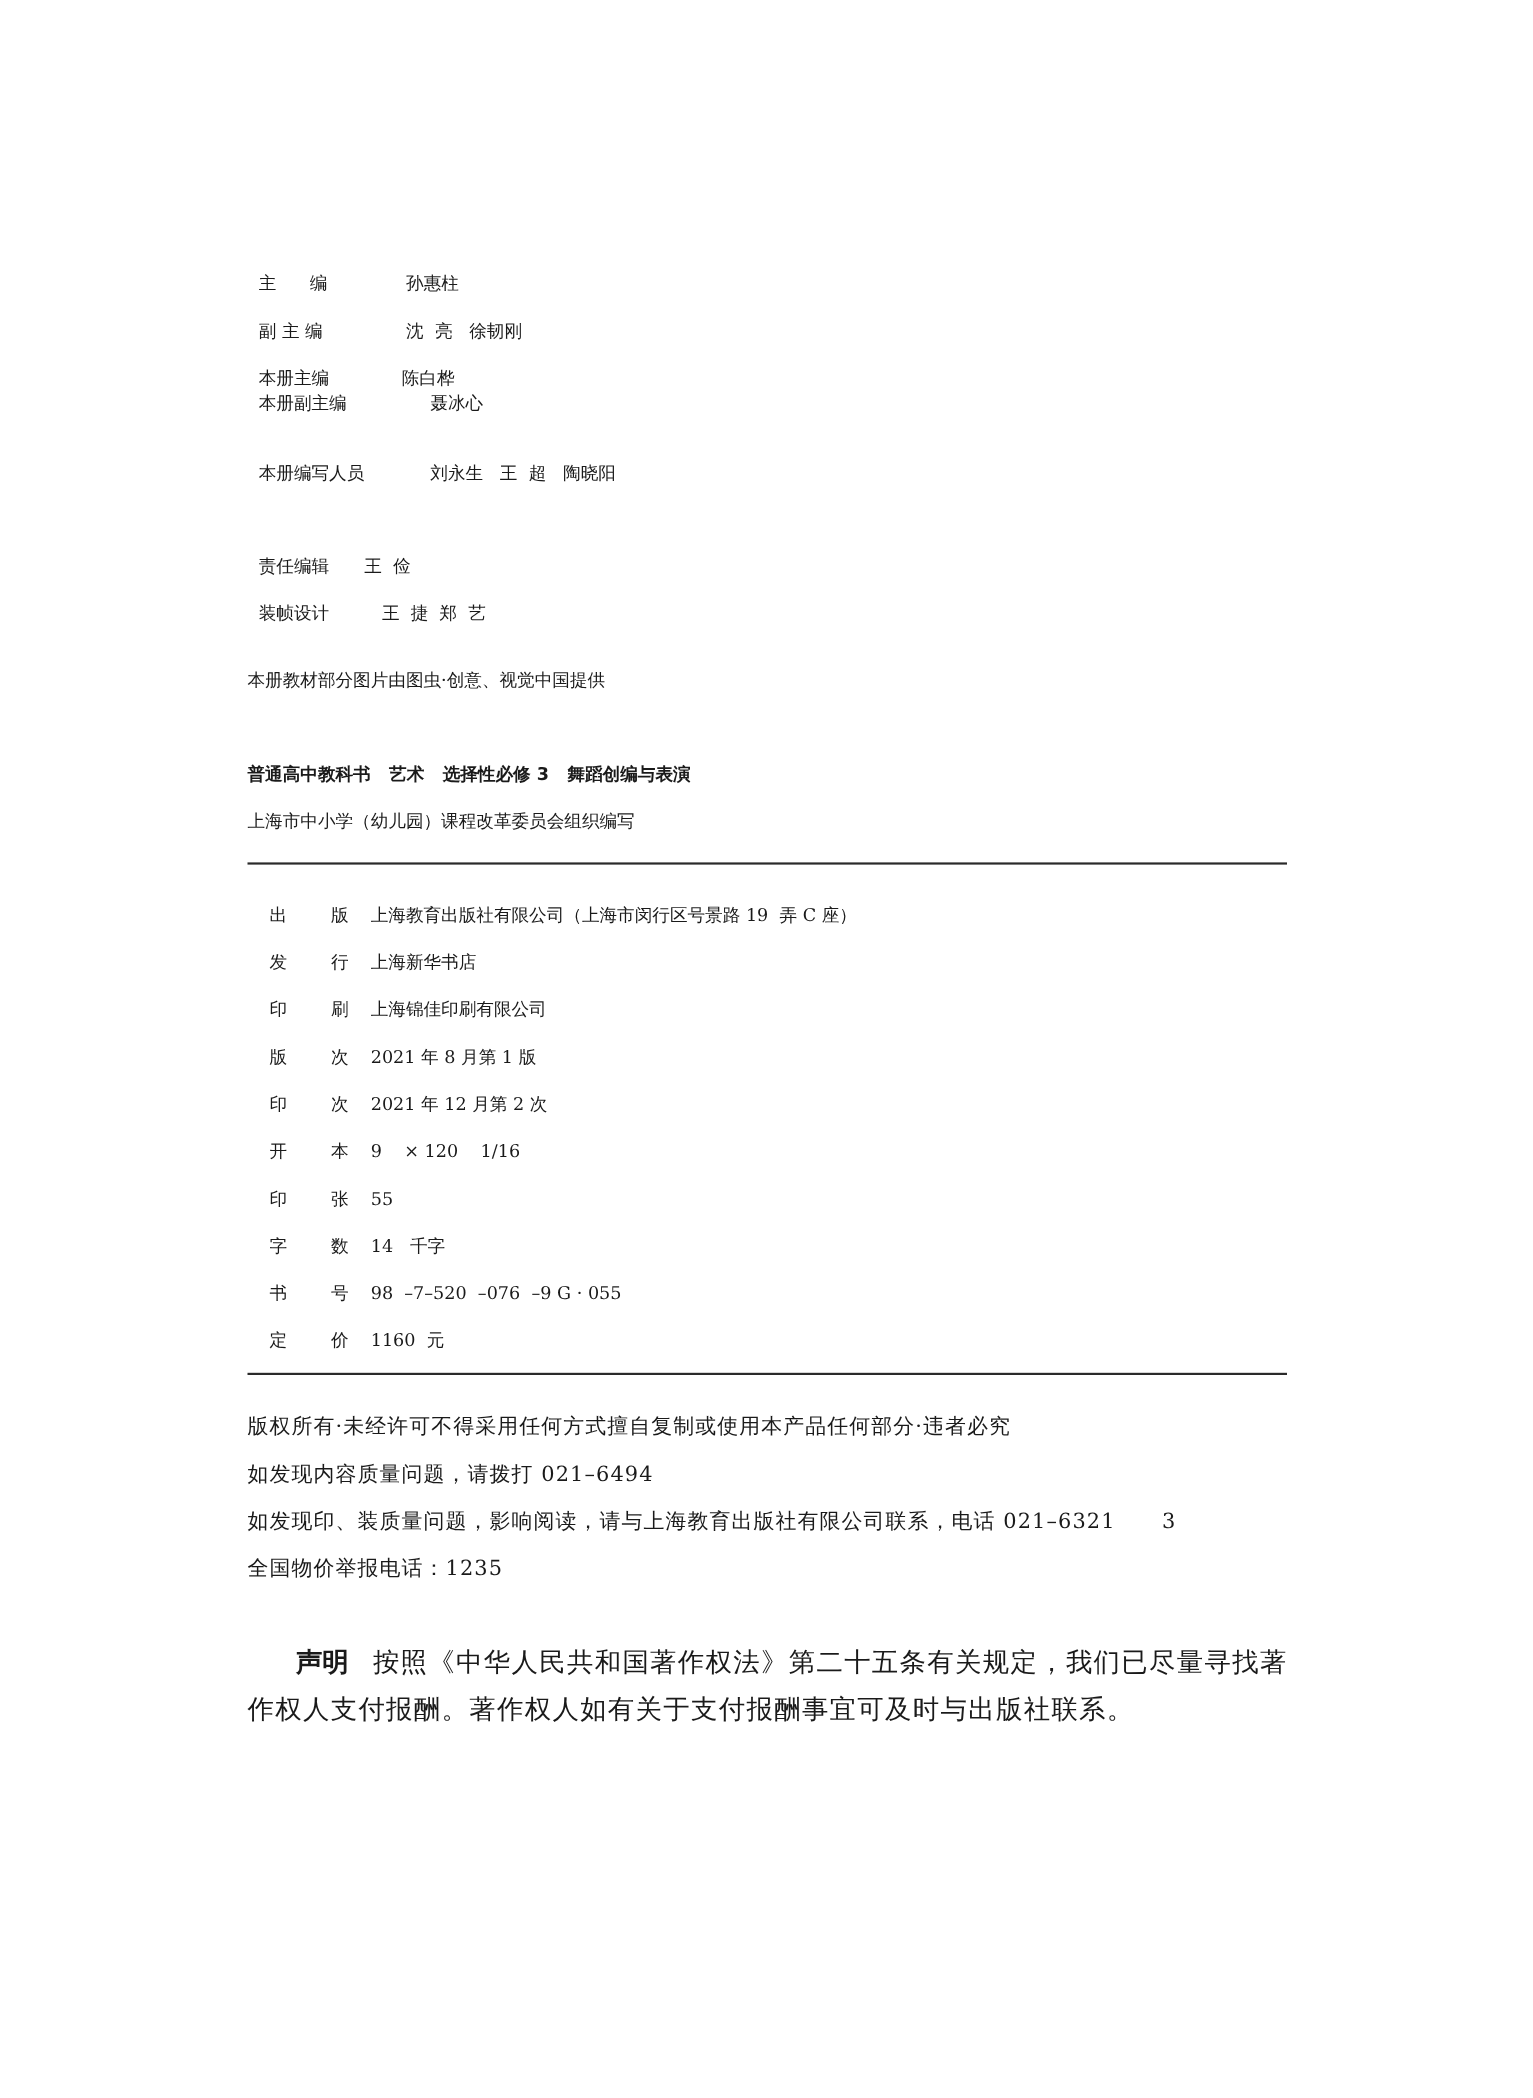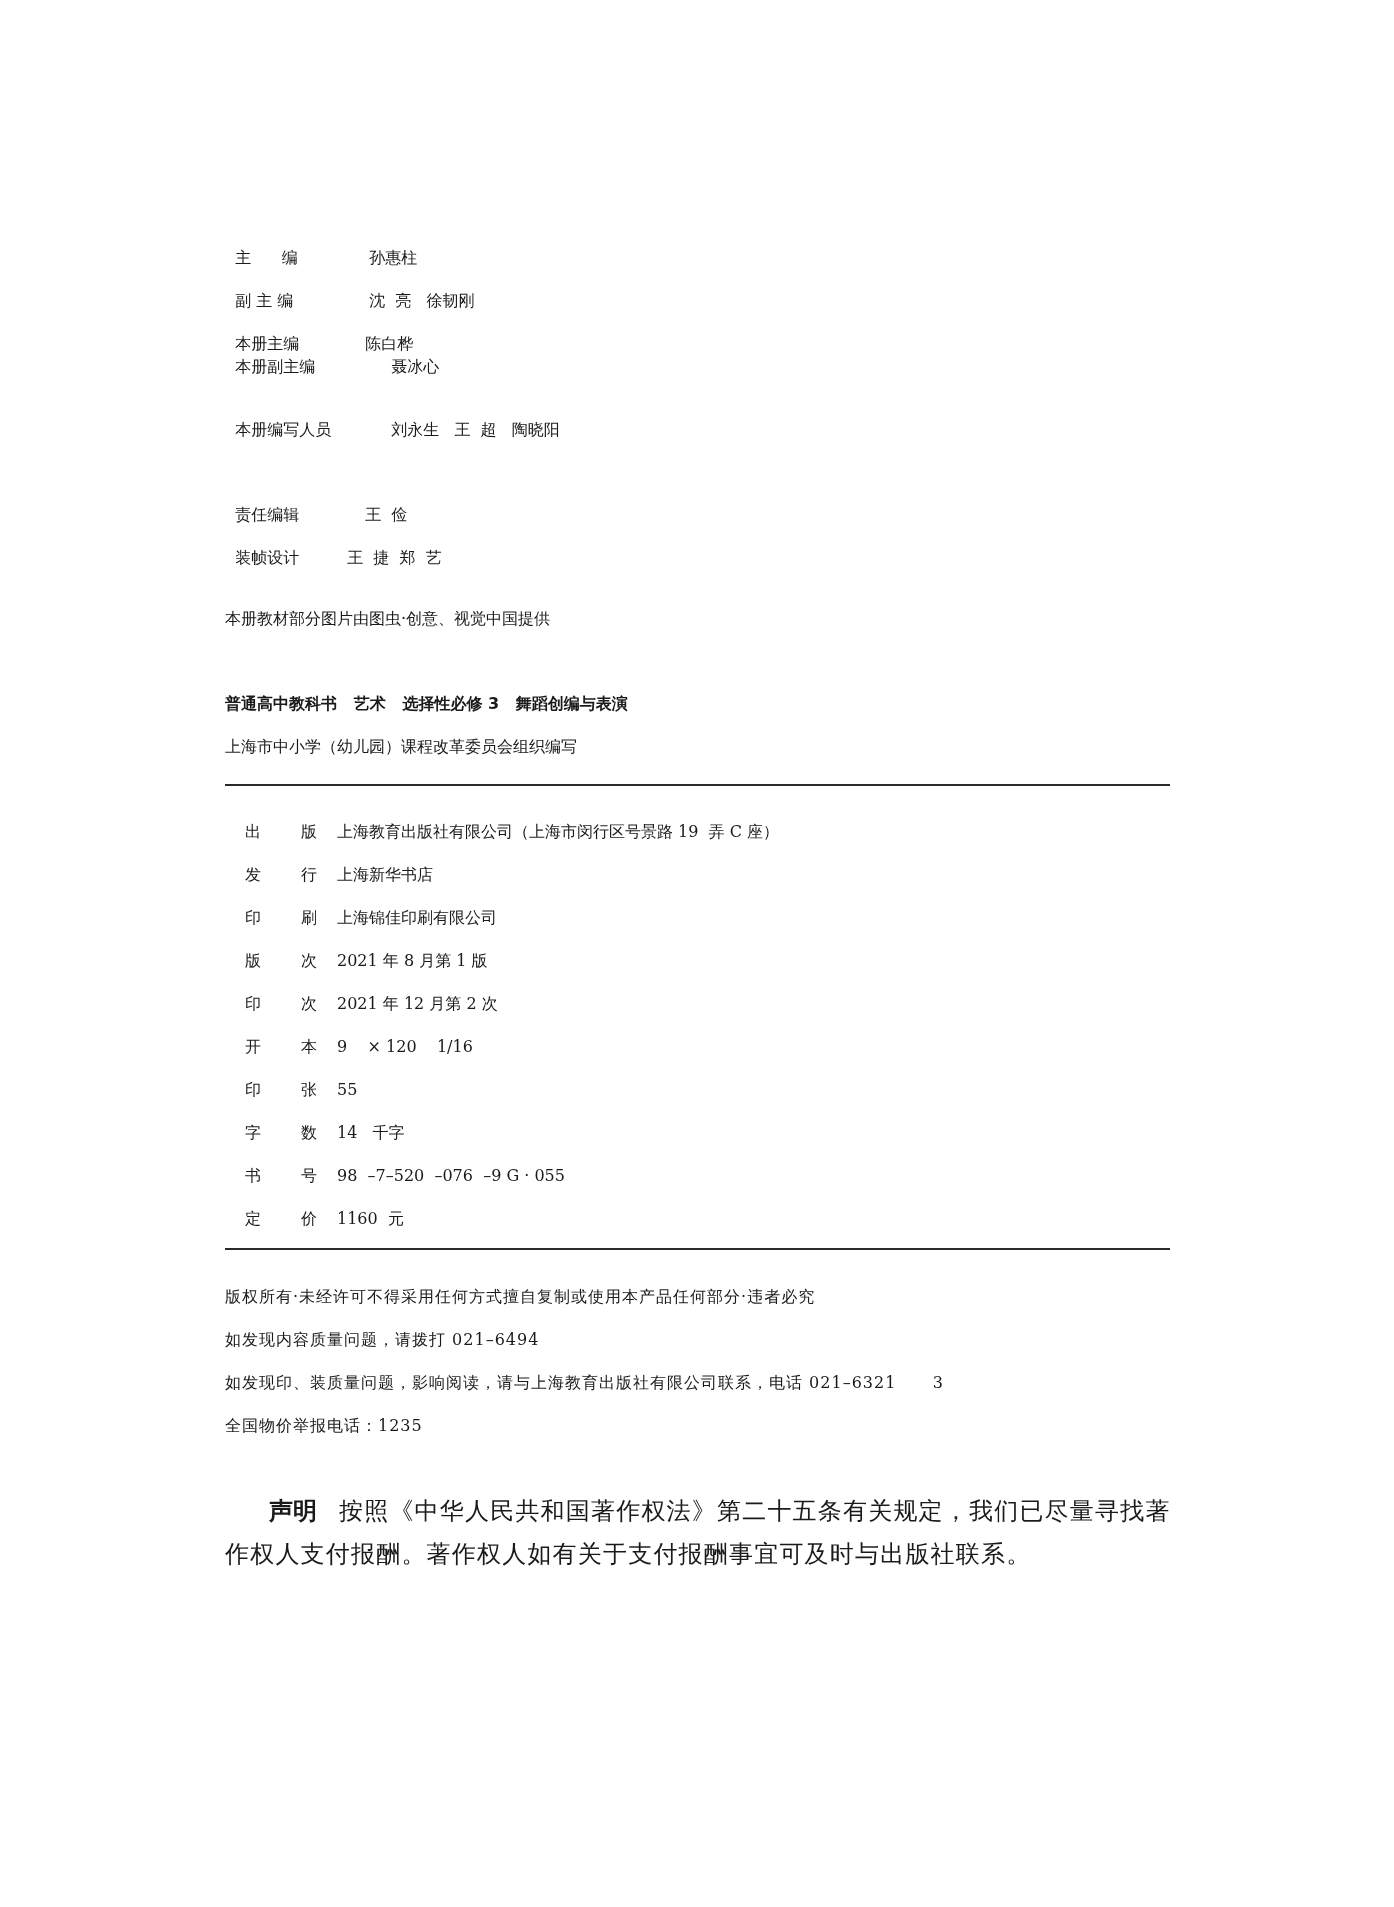--- a/index.html
+++ b/index.html
@@ -5,21 +5,21 @@
   html, body { margin:0; padding:0; background:#ffffff; }
   body { width:1394px; height:1907px; position:relative; overflow:hidden;
          font-family:"DejaVu Serif","Liberation Serif",serif; color:#1a1a1a; }
   .line { position:absolute; left:225px; font-size:16px; line-height:24px; white-space:pre; }
   .sans { font-family:"DejaVu Sans","Liberation Sans",sans-serif; }
   .bold { font-weight:bold; }
   .rule { position:absolute; left:225px; width:945px; height:2px; background:#2a2a2a; }
   .lbl { display:inline-block; }
   .lbl2 { display:inline-block; width:112px;text-align:center; }
   .lbl2 span { display:inline-block; width:56px; }
-  .pr { font-size:16px; letter-spacing:1px; }
+  .pr { font-size:19px; letter-spacing:1px; }
   .decl { position:absolute; left:225px; width:960px; font-size:24px; line-height:43px; letter-spacing:1.2px; }
   .decl .head { font-weight:bold; font-family:"DejaVu Sans","Liberation Sans",sans-serif; margin-left:44px; margin-right:22px; letter-spacing:0; }
 </style>
 </head>
 <body>
 
 <div class="line" style="top:222px;">
   <span class="lbl" style="width:112px;">主      编</span><span style="margin-left:22px">孙惠柱</span>
 </div>
 <div class="line" style="top:265px;">
@@ -29,21 +29,21 @@
   <span class="lbl" style="width:112px;">本册主编</span><span style="margin-left:18px">陈白桦</span>
 </div>
 <div class="line" style="top:331px;">
   <span class="lbl" style="width:134px;">本册副主编</span><span style="margin-left:22px">聂冰心</span>
 </div>
 <div class="line" style="top:394px;">
   <span class="lbl" style="width:134px;">本册编写人员</span><span style="margin-left:22px">刘永生   王  超   陶晓阳</span>
 </div>
 
 <div class="line" style="top:479px;">
-  <span class="lbl" style="width:90px;">责任编辑</span><span style="margin-left:40px">王  俭</span>
+  <span class="lbl" style="width:90px;">责任编辑</span><span style="margin-left:6px">王  俭</span>
 </div>
 <div class="line" style="top:522px;">
   <span class="lbl" style="width:90px;">装帧设计</span><span style="margin-left:22px">王  捷  郑  艺</span>
 </div>
 
 <div class="line" style="top:607px;">本册教材部分图片由图虫·创意、视觉中国提供</div>
 
 <div class="line sans bold" style="top:692px;">普通高中教科书   艺术   选择性必修 3   舞蹈创编与表演</div>
 <div class="line sans" style="top:735px;">上海市中小学（幼儿园）课程改革委员会组织编写</div>
 

